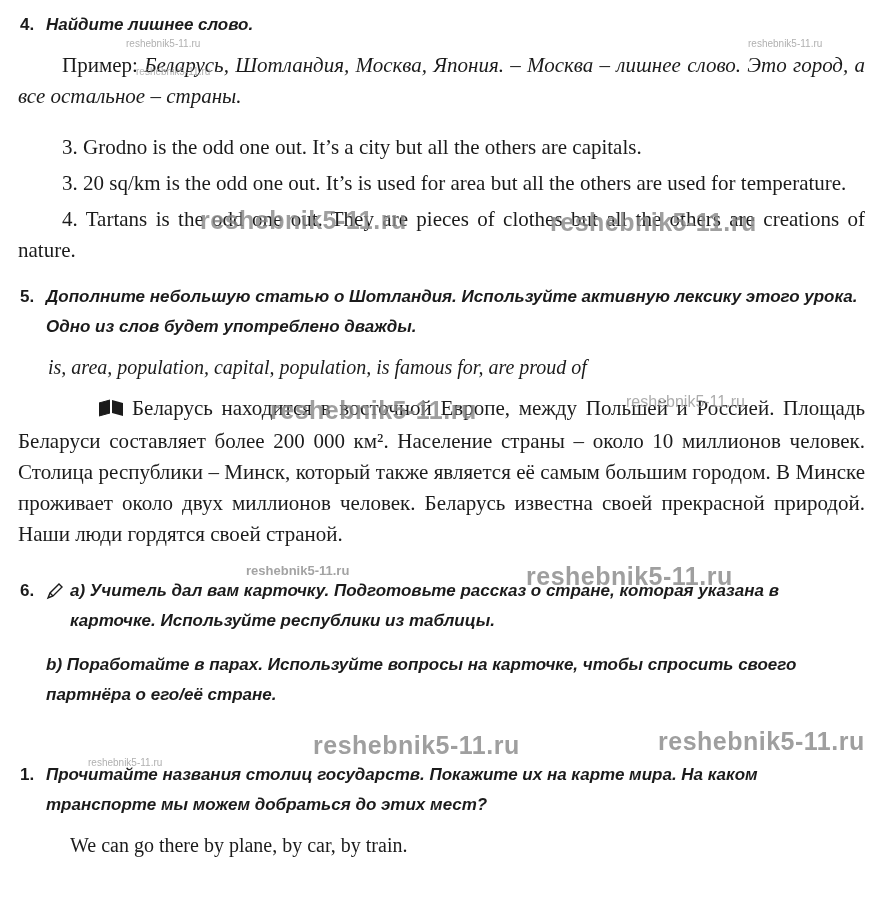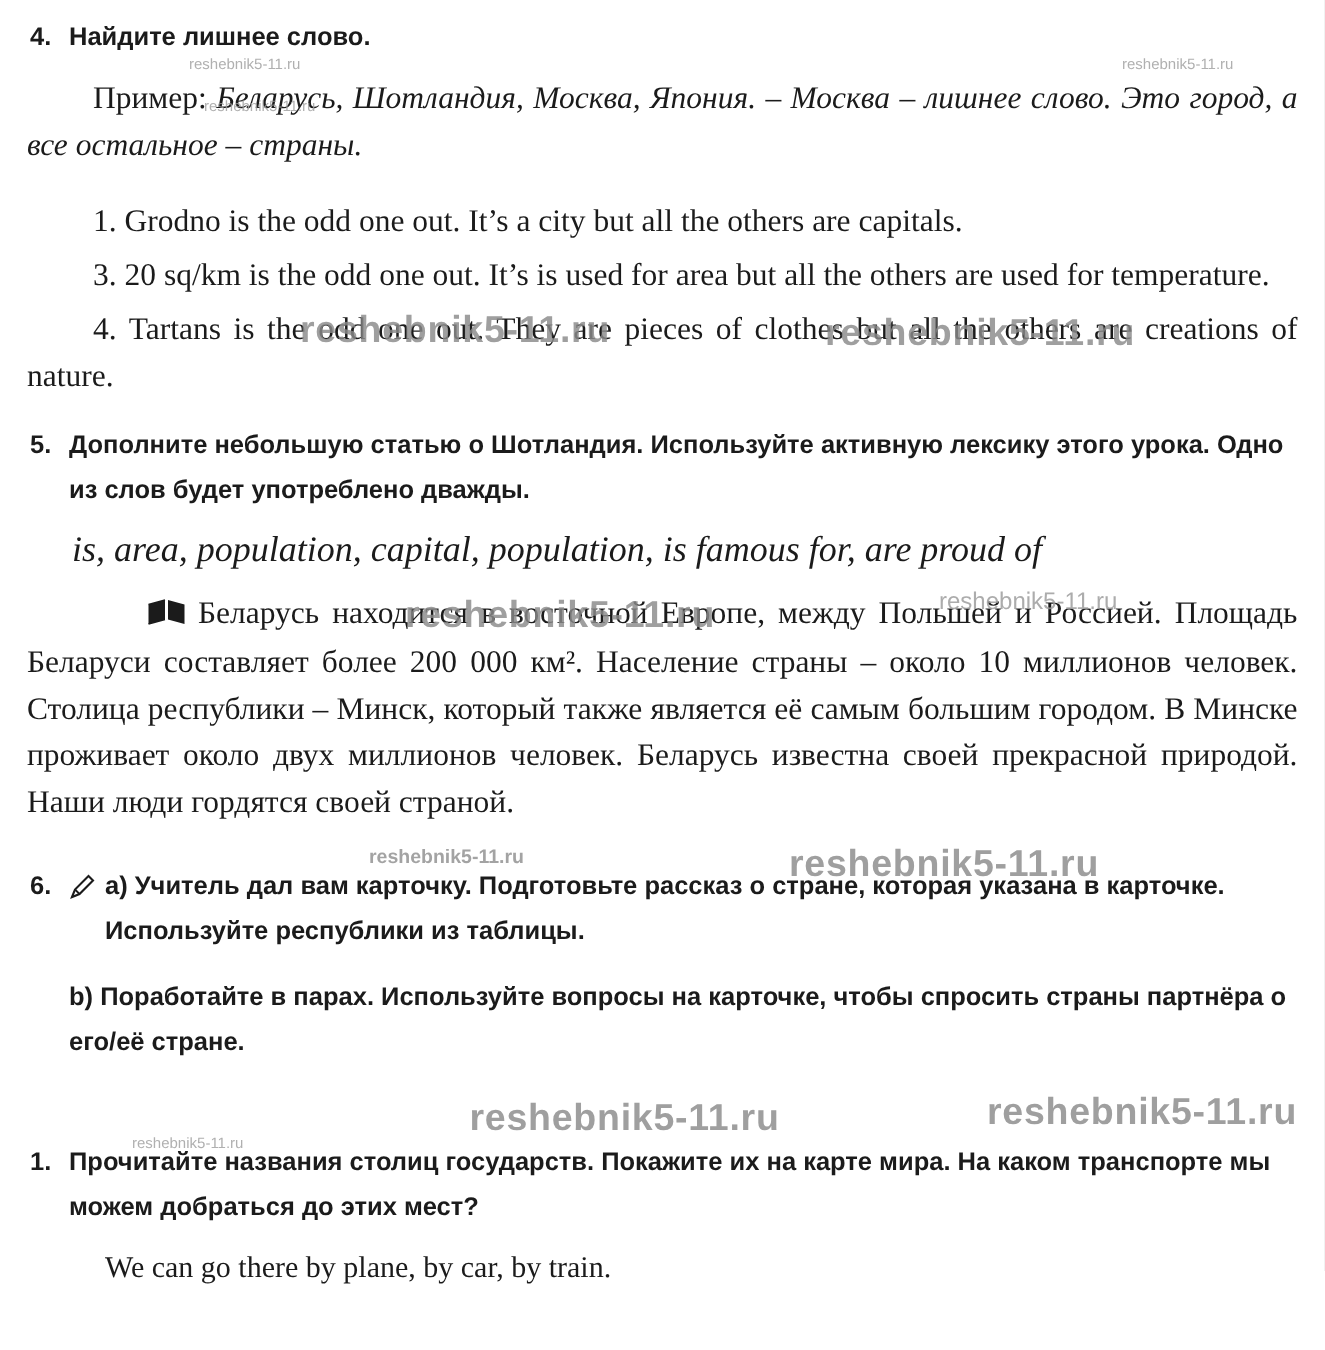--- a/index.html
+++ b/index.html
@@ -24,38 +24,38 @@
     font-family: "Liberation Serif", serif;
     font-size: 21px;
     line-height: 31px;
   }
   .heading-row {
     display: flex;
     align-items: flex-start;
     margin: 0;
   }
   .heading-num { flex: 0 0 26px; }
-  .heading-text { flex: 1; }
+  .heading-text { flex: 1; font-style: italic; }
   .t4-heading { margin: 2px 0 10px 2px; }
   .example {
     margin: 2px 0 20px 0;
     text-indent: 44px;
     text-align: justify;
   }
   .example .ex-italic { font-style: italic; }
   .odd-item {
     margin: 5px 0;
     text-indent: 44px;
     text-align: justify;
   }
   .t5-heading { margin: 16px 0 2px 2px; }
   .word-bank {
     font-style: italic;
     margin: 10px 0 4px 30px;
-    font-size: 24px;
+    font-size: 20px;
   }
   .article {
     margin: 10px 0 0 0;
     text-indent: 40px;
     text-align: justify;
   }
   .icon-inline { display: inline-block; vertical-align: -2px; margin-right: 8px; }
   .t6-heading { margin: 26px 0 0 2px; }
   .t6-icon { flex: 0 0 24px; padding-top: 4px; }
   .t6-part-b { margin: 14px 0 0 28px; }
@@ -87,21 +87,21 @@
   <div class="sans-bold heading-row t4-heading">
     <span class="heading-num">4.</span>
     <span class="heading-text">Найдите лишнее слово.</span>
   </div>
 
   <p class="serif example">
     <span class="ex-label">Пример:</span>
     <span class="ex-italic">Беларусь, Шотландия, Москва, Япония. – Москва – лишнее слово. Это город, а все остальное – страны.</span>
   </p>
 
-  <p class="serif odd-item">1. Grodno is the odd one out. It’s a city but all the others are capitals.</p>
+  <p class="serif odd-item">3. Grodno is the odd one out. It’s a city but all the others are capitals.</p>
   <p class="serif odd-item">3. 20 sq/km is the odd one out. It’s is used for area but all the others are used for temperature.</p>
   <p class="serif odd-item">4. Tartans is the odd one out. They are pieces of clothes but all the others are creations of nature.</p>
 
   <div class="sans-bold heading-row t5-heading">
     <span class="heading-num">5.</span>
     <span class="heading-text">Дополните небольшую статью о Шотландия. Используйте активную лексику этого урока. Одно из слов будет употреблено дважды.</span>
   </div>
 
   <p class="serif word-bank">is, area, population, capital, population, is famous for, are proud of</p>
 
@@ -120,21 +120,21 @@
     <span class="t6-icon">
       <svg width="18" height="18" viewBox="0 0 18 18">
         <path d="M2 16 L4 11 L13 2 L16 5 L7 14 Z" fill="none" stroke="#1b1b1b" stroke-width="1.4"></path>
         <path d="M4 11 L7 14" stroke="#1b1b1b" stroke-width="1.2"></path>
       </svg>
     </span>
     <span class="heading-text">a) Учитель дал вам карточку. Подготовьте рассказ о стране, которая указана в карточке. Используйте республики из таблицы.</span>
   </div>
 
   <div class="sans-bold heading-row t6-part-b">
-    <span class="heading-text">b) Поработайте в парах. Используйте вопросы на карточке, чтобы спросить страны партнёра о его/её стране.</span>
+    <span class="heading-text">b) Поработайте в парах. Используйте вопросы на карточке, чтобы спросить своего партнёра о его/её стране.</span>
   </div>
 
   <div class="sans-bold heading-row t1-heading">
     <span class="heading-num">1.</span>
     <span class="heading-text">Прочитайте названия столиц государств. Покажите их на карте мира. На каком транспорте мы можем добраться до этих мест?</span>
   </div>
 
   <p class="serif answer">We can go there by plane, by car, by train.</p>
 
   <div class="wm-layer">

